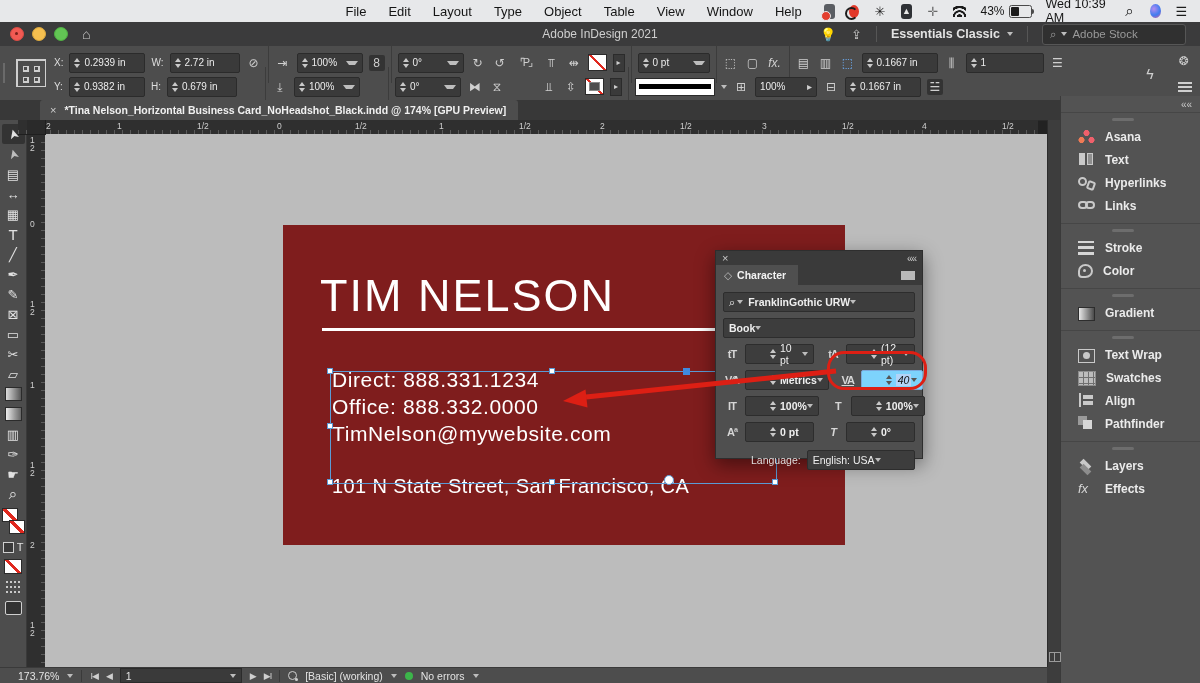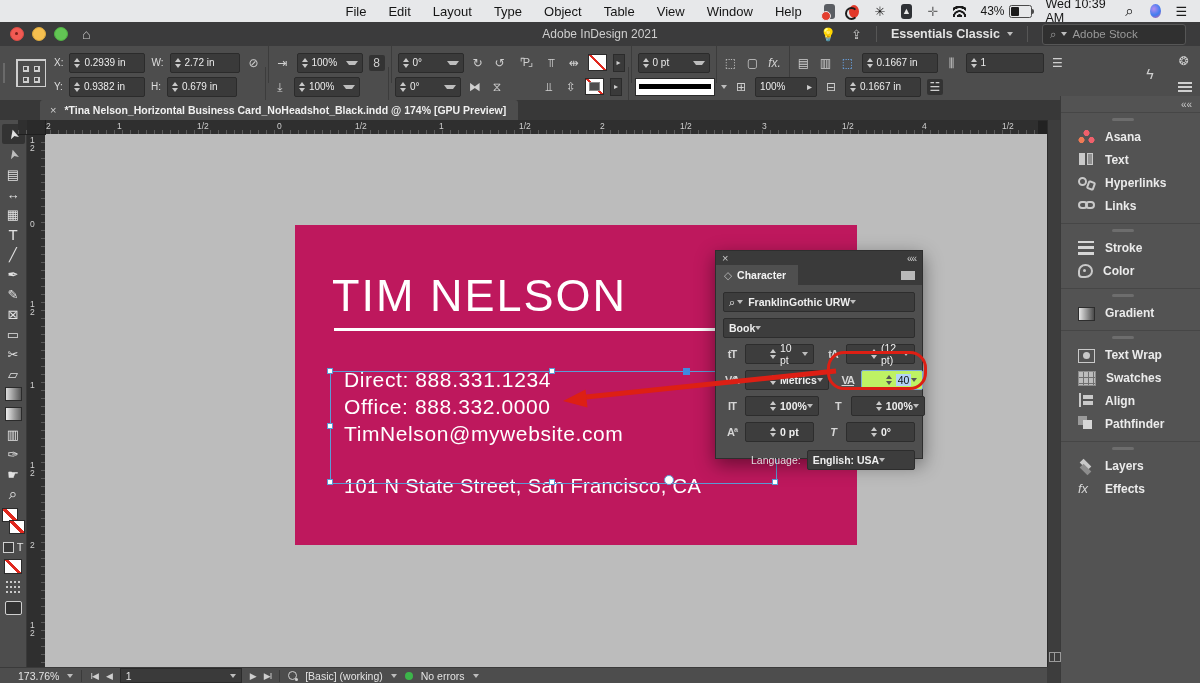--- a/index.html
+++ b/index.html
@@ -111,21 +111,21 @@
   .rh-lab{position:absolute;top:1px;font-size:8.5px;color:#cfcfcf;}
   .ruler-v{position:absolute;left:27px;top:134px;width:18px;height:533px;background:#2f2f2f;border-right:1px solid #1f1f1f;
     background-image:repeating-linear-gradient(#5a5a5a 0 1px,rgba(0,0,0,0) 1px 8px);
     background-size:4px 100%;background-position:100% 0;background-repeat:no-repeat;}
   .rv-lab{position:absolute;left:3px;font-size:8.5px;color:#cfcfcf;white-space:pre-line;line-height:8px;}
   .ruler-corner{position:absolute;left:27px;top:120px;width:18px;height:14px;background:#2a2a2a;border-right:1px solid #1f1f1f;border-bottom:1px solid #1f1f1f;z-index:2;}
   .canvas{position:absolute;left:45px;top:134px;width:1002px;height:533px;background:#bcbcbc;overflow:hidden;}
   .vscroll{position:absolute;left:1047px;top:120px;width:13px;height:547px;background:#3d3d3d;border-left:1px solid #2c2c2c;}
   .spread-ic{position:absolute;left:1049px;top:652px;width:10px;height:8px;border:1px solid #9a9a9a;background:linear-gradient(90deg,rgba(0,0,0,0) 0 4px,#9a9a9a 4px 5px,rgba(0,0,0,0) 5px);z-index:3;}
   
-  .card{position:absolute;left:283px;top:225px;width:562px;height:320px;background:#be185d;margin-left:12px;}
+  .card{position:absolute;left:283px;top:225px;width:562px;height:320px;background:#7f1d1d;}
   .card-name{position:absolute;left:37px;top:45px;font-size:45px;letter-spacing:2px;color:#fff;font-weight:400;}
   .card-rule{position:absolute;left:39px;top:103px;width:521px;height:3px;background:#fff;}
   .card-line{position:absolute;left:49px;color:#fff;font-size:21px;letter-spacing:0.6px;}
   .card-l1{top:143px;} .card-l2{top:170px;} .card-l3{top:197px;}
   .card-addr{position:absolute;left:49px;top:250px;color:#fff;font-size:20px;letter-spacing:0.4px;}
   
   .selframe{position:absolute;left:330px;top:371px;width:445px;height:111px;border:1px solid #5b9bd5;z-index:10;}
   .hdl{position:absolute;width:6px;height:6px;background:#fff;border:1px solid #5b9bd5;box-sizing:border-box;z-index:11;}
   .hdl-blue{position:absolute;left:683px;top:368px;width:7px;height:7px;background:#3f8ae0;z-index:11;}
   .outport{position:absolute;left:664px;top:475px;width:10px;height:10px;border-radius:50%;background:#fff;border:1.5px solid #5b9bd5;box-sizing:border-box;z-index:11;}
@@ -137,21 +137,21 @@
   .cp-strip .coll{margin-left:auto;letter-spacing:-1px;}
   .cp-tabs{height:20px;background:#3a3a3a;display:flex;align-items:flex-end;}
   .cp-tab{background:#4f4f4f;height:20px;display:flex;align-items:center;gap:5px;padding:0 12px 0 8px;font-weight:bold;color:#f2f2f2;}
   .cp-menu{margin-left:auto;margin-right:7px;margin-bottom:5px;width:14px;height:9px;background:#b9b9b9;}
   .cp-body{padding:7px 7px 0 7px;display:flex;flex-direction:column;gap:6px;}
   .cp-f{display:flex;align-items:center;background:#3d3d3d;border:1px solid #2d2d2d;border-radius:2px;height:18px;padding:0 5px;color:#efefef;}
   .cp-grid{display:flex;gap:10px;}
   .cp-cell{display:flex;align-items:center;gap:4px;flex:1;}
   .cp-ic{width:18px;flex:none;text-align:center;color:#d6d6d6;font-size:11px;font-weight:bold;letter-spacing:-1px;}
   .cp-cell .cp-f{flex:1;padding-left:24px;}
-  .cp-f.white{background:#bef264;color:#111;border-color:#7aa7d9;}
+  .cp-f.white{background:#7dd3fc;color:#111;border-color:#7aa7d9;font-style:italic;}
   .cp-f.white .hl{background:#b3d4f7;padding:0 2px;}
   .cp-f.white .stp .up{border-bottom-color:#555;} .cp-f.white .stp .dn{border-top-color:#555;}
   .cp-f.white .dd{border-top-color:#555;}
   .cp-lang{display:flex;align-items:center;gap:6px;margin:2px 0 0 28px;color:#dedede;}
   .cp-lang .cp-f{width:118px;}
   
   .red-ellipse{position:absolute;left:827px;top:351px;width:94px;height:33px;border:3.5px solid #dd1f14;border-radius:17px;z-index:60;}
   .anno-svg{position:absolute;left:0;top:0;z-index:55;pointer-events:none;}
   
   .dock{position:absolute;left:1060px;top:96px;width:140px;height:587px;background:#535353;border-left:1px solid #3a3a3a;box-sizing:border-box;}
@@ -634,21 +634,21 @@
                 <i class="up"></i>
                 <i class="dn"></i>
               </span>
             <span style="font-weight:bold">0°</span>
           </span>
         </span>
       </div>
       <div class="cp-lang">
         <span>Language:</span>
         <span class="cp-f">
-          <span style="font-weight:bold">English: USA</span>
+          <span style="font-weight:normal">English: USA</span>
           <i class="chev dd"></i>
         </span>
       </div>
     </div>
   </div>
 
   <svg class="anno-svg" width="1200" height="683">
     <line x1="836" y1="371" x2="586" y2="397" stroke="#dd1f14" stroke-width="5"></line>
     <polygon points="563,401 585.5,389.5 587.5,407.5" fill="#dd1f14"></polygon>
   </svg>

